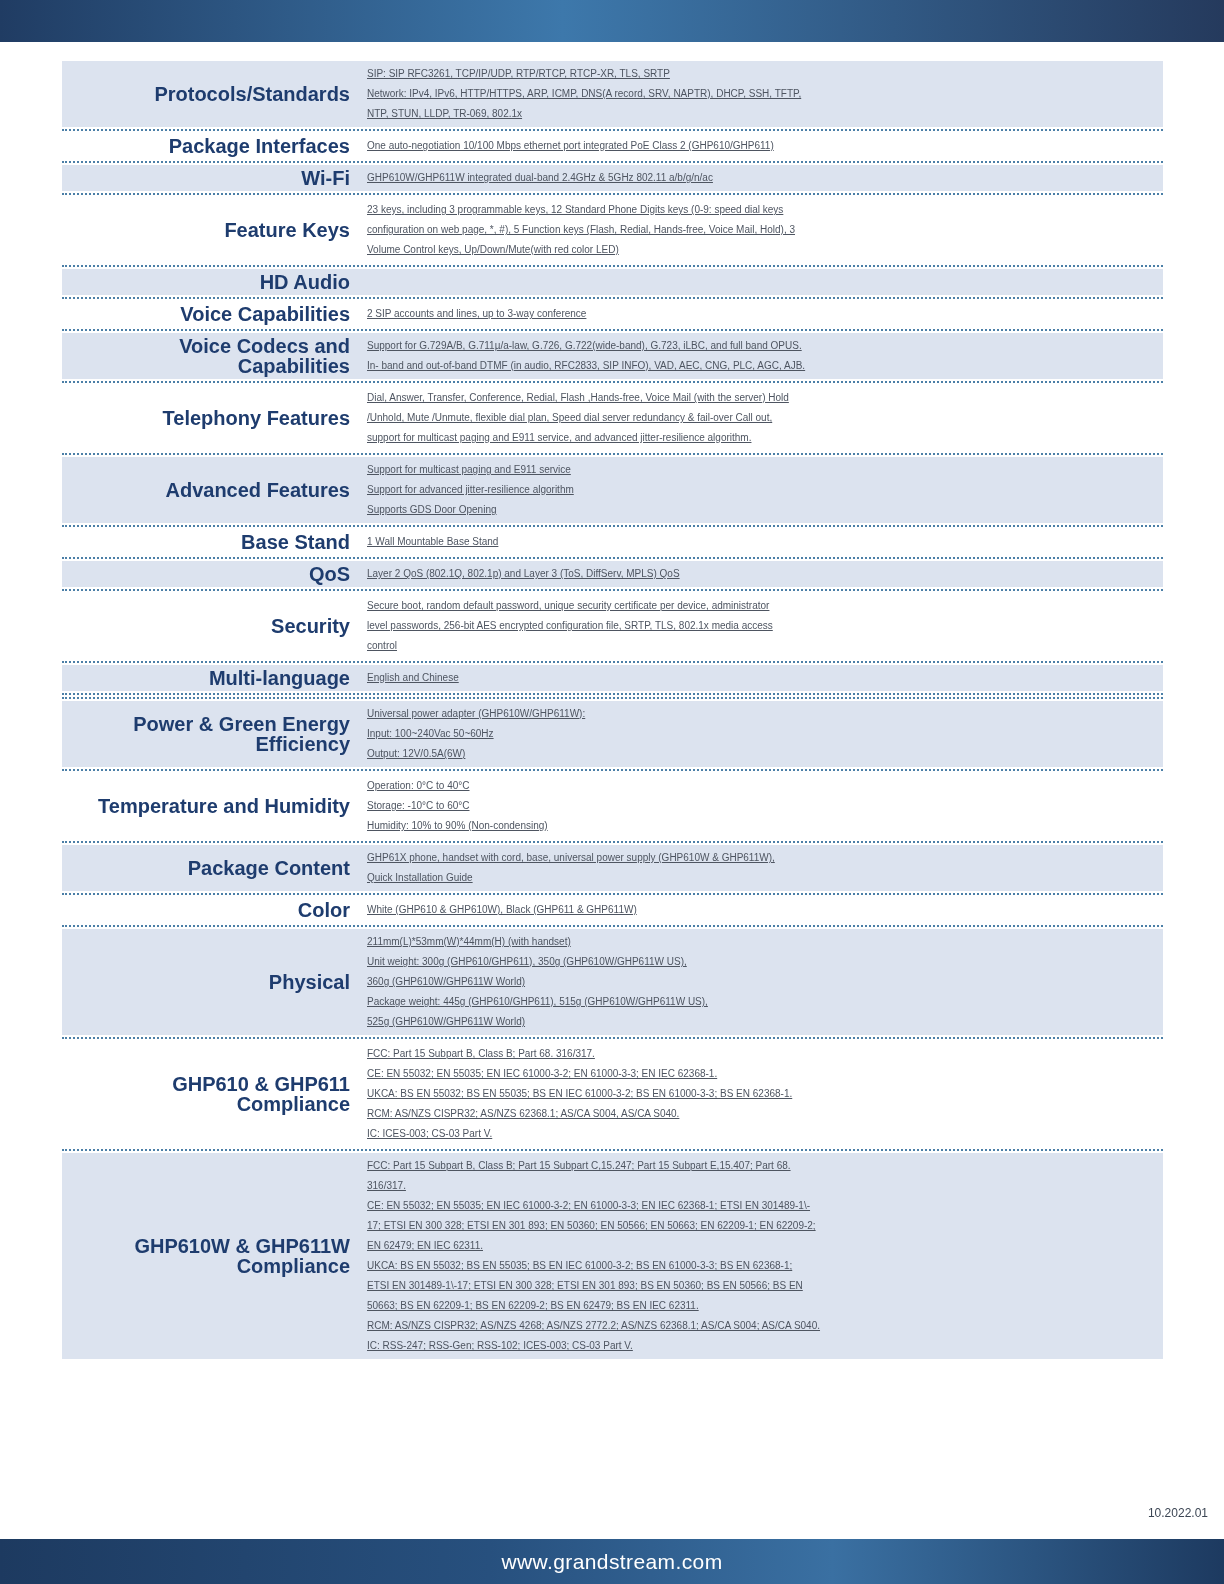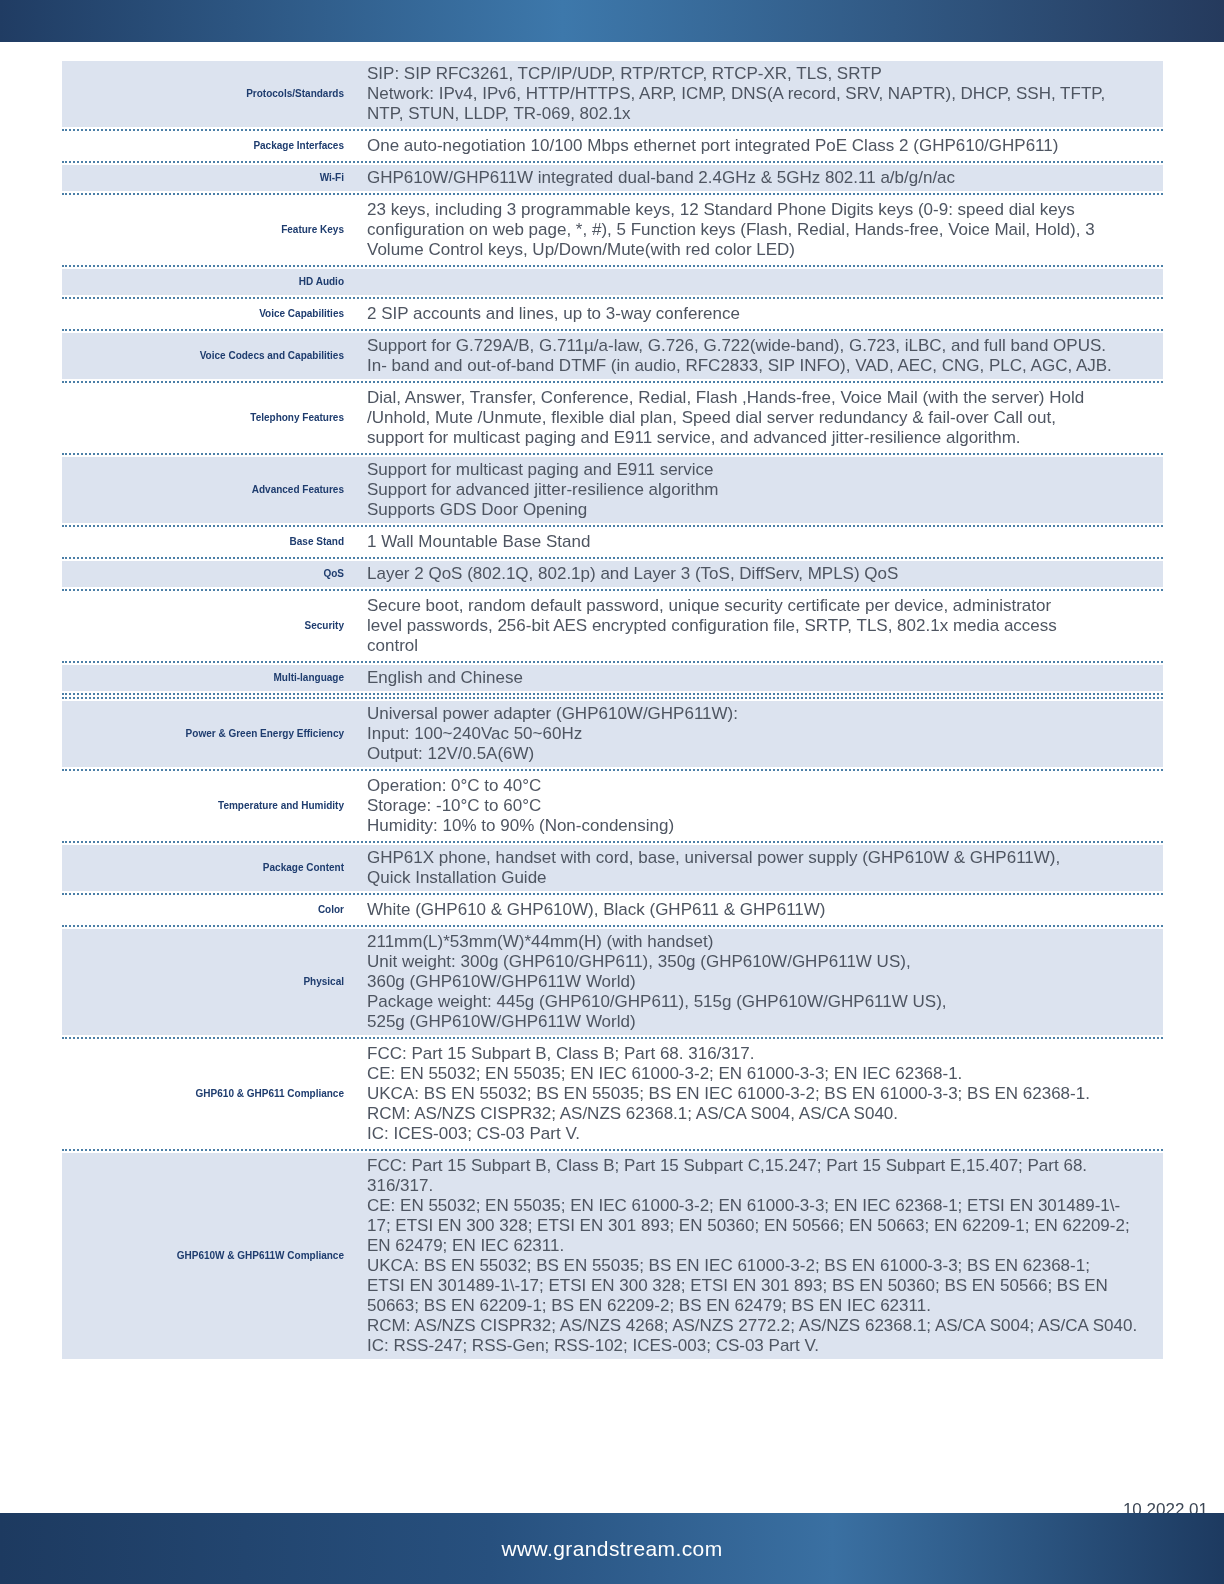--- a/index.html
+++ b/index.html
@@ -11,34 +11,34 @@
     position:absolute;top:0;left:0;width:1224px;height:42px;
     background:linear-gradient(90deg,
       var(--band-dark-left,#203c63) 0%,
       var(--band-light,#3d78ab) 46%,
       var(--band-dark-right,#253a5d) 100%);
   }
   .spec-table{position:absolute;top:61px;left:62px;width:1101px;}
   .spec-row{display:flex;align-items:center;padding:3px 0;}
   .spec-row.shaded{background:var(--row-shade,#dce3ef);}
   .label-cell{
-    flex:0 0 305px;width:305px;box-sizing:border-box;text-align:right;padding-right:23px;
-    font-size:10px;line-height:20px;font-weight:700;color:var(--label-text,#1e3c6e);
+    flex:0 0 305px;width:305px;box-sizing:border-box;text-align:right;padding-right:17px;
+    font-size:20px;line-height:20px;font-weight:700;color:var(--label-text,#1e3c6e);
   }
   .value-cell{
-    flex:1;font-size:17px;line-height:20px;color:var(--value-text,#4e5561);
-    white-space:pre-line;padding-right:8px;
+    flex:1;font-size:10px;line-height:20px;color:var(--value-text,#4e5561);
+    white-space:pre-line;padding-right:8px;text-decoration:underline;
   }
   .divider{border-top:2px dotted var(--divider-dots,#4b7fa7);margin:2px 0;}
   .rev-date{
-    position:absolute;right:16px;bottom:64px;font-size:17px;
+    position:absolute;right:16px;bottom:64px;font-size:12px;
     color:var(--date-text,#3c4654);
   }
   .footer-bar{
-    position:absolute;left:0;bottom:0;width:1224px;height:71px;
+    position:absolute;left:0;bottom:0;width:1224px;height:45px;
     display:flex;align-items:center;justify-content:center;
     background:linear-gradient(90deg,
       var(--footer-bar-dark,#1d3a60) 0%,
       #27507e 40%,
       var(--footer-bar-light,#3a70a2) 68%,
       var(--footer-bar-dark,#1d3a60) 100%);
   }
   .footer-url{color:var(--footer-text,#ffffff);font-size:21px;letter-spacing:.4px;}
 </style>
 </head>

